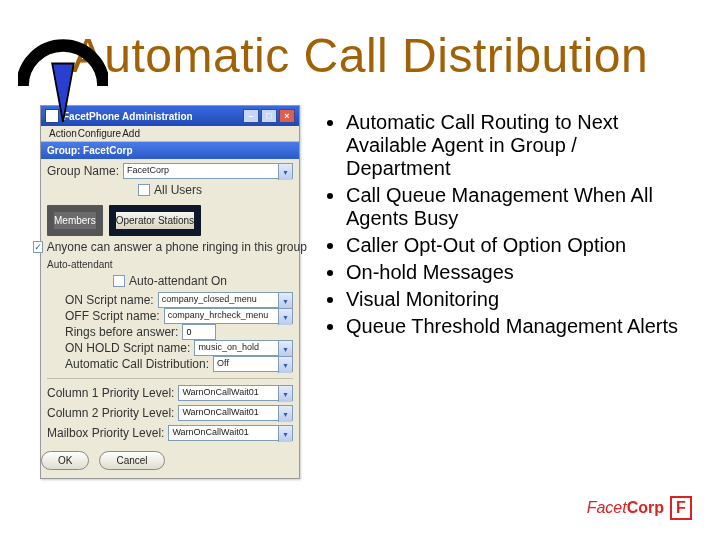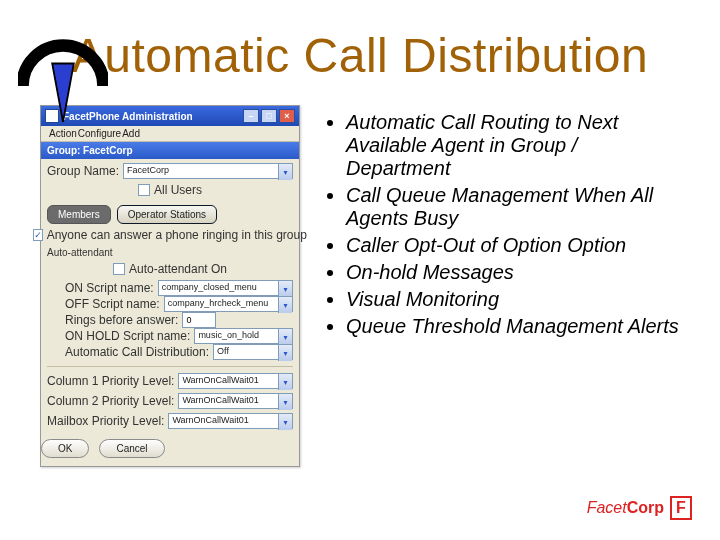--- a/index.html
+++ b/index.html
@@ -20,29 +20,29 @@
   .panel { padding:4px 6px; display:flex; flex-direction:column; gap:4px;}
   .row { display:flex; align-items:center; gap:4px;}
   .lbl { font-size:12px; color:#333; white-space:nowrap;}
   .inp { flex:1; min-width:0; height:16px; border:1px solid #7f9db9; background:#fff; font-size:9px; padding:1px 3px;}
   .inp.short { width:34px; flex:none;}
   .combo { position:relative;}
   .combo .caret { position:absolute; right:0; top:0; width:14px; height:16px; background:linear-gradient(#e4ebf8,#b9cbec); border-left:1px solid #7f9db9; display:flex; align-items:center; justify-content:center; color:#2a5ac7; font-size:8px;}
   .chk { display:flex; align-items:center; gap:4px;justify-content:center;}
   .chk .box { width:12px; height:12px; border:1px solid #7f9db9; background:#fff; display:flex; align-items:center; justify-content:center; font-size:9px; color:#2a5ac7;}
   .tabs { display:flex; padding:4px 6px 0 6px; gap:6px;}
-  .tab-btn { padding:3px 10px; border:1px solid #0f172a; border-radius:6px; background:linear-gradient(#f7f7f2,#d7d3c0); font-size:10px;}
+  .tab-btn { padding:3px 0; border:7px solid #0f172a; border-radius:1px; background:linear-gradient(#f7f7f2,#d7d3c0); font-size:10px;}
   .tab-btn.active { background:#6b6b6b; color:#fff; border-color:#555;}
   .sep { height:1px; background:#c1bda7; margin:2px 0;}
   .sectitle { font-size:10px; color:#333; margin-top:1px;}
   .indent { padding-left:18px;}
   .btnrow { display:flex; gap:10px; padding:6px 0 8px 0;}
   .btn { padding:3px 16px; border:1px solid #8a8a8a; border-radius:10px; background:linear-gradient(#fefefe,#e0ddcf); font-size:10px;}
   .bullets { flex:1; font-size:20px; line-height:1.15; color:#000; padding-top:6px;}
-  .bullets ul { list-style:disc; padding-left:24px;font-style:italic;}
+  .bullets ul { list-style:disc; padding-left:24px;}
   .bullets li { margin-bottom:4px;}
   .footer-logo { position:absolute; right:28px; bottom:20px; display:flex; align-items:center; gap:6px;}
   .footer-logo .ftxt { font-size:16px; font-style:italic; color:#d22;}
   .footer-logo .ftxt b { font-style:normal;}
   .footer-logo .fbox { width:22px; height:24px; border:2px solid #d22; display:flex; align-items:center; justify-content:center; color:#d22; font-weight:bold; font-size:16px;}
 </style>
 </head>
 <body>
 
 <div class="slide">

